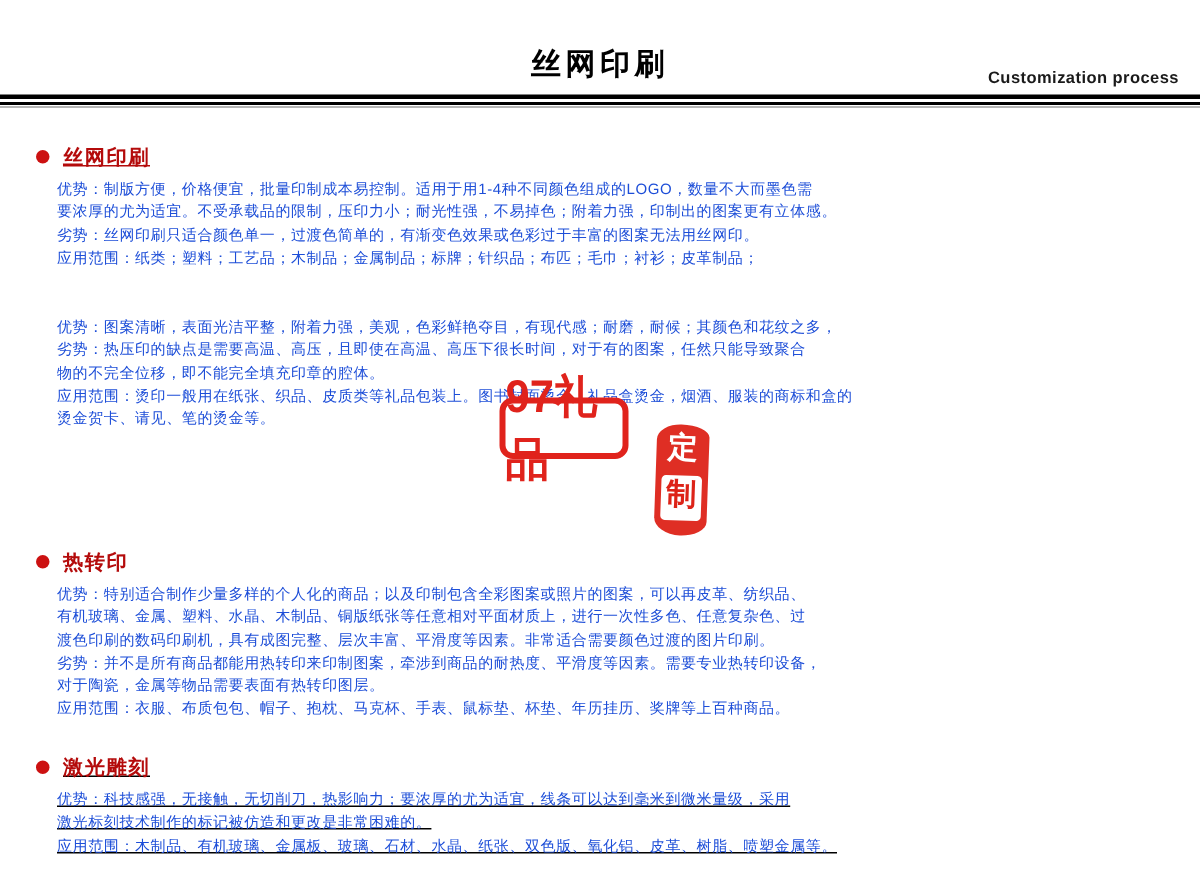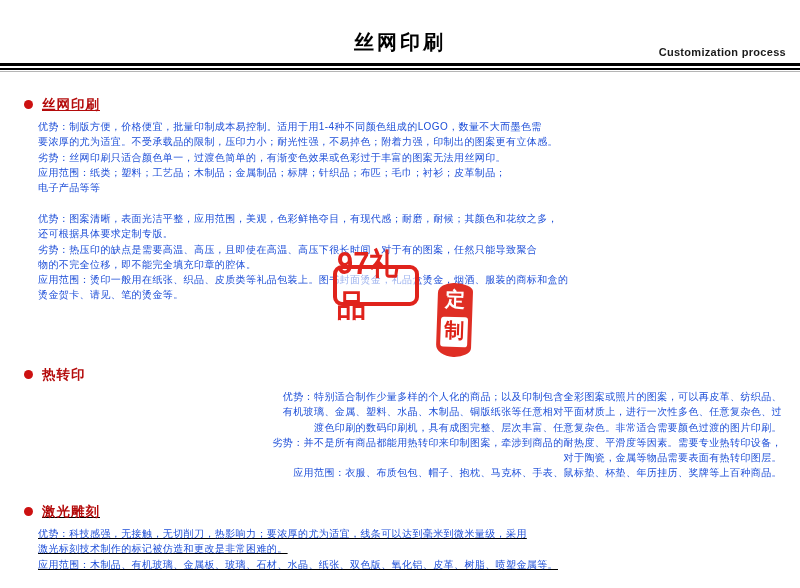--- a/index.html
+++ b/index.html
@@ -53,42 +53,40 @@
       <div class="section" style="top: 96px;">
         <div class="shead">
           <span class="bullet"></span>
           <span class="htext u">丝网印刷</span>
         </div>
         <div class="sbody">
           <div class="bline">优势：制版方便，价格便宜，批量印制成本易控制。适用于用1-4种不同颜色组成的LOGO，数量不大而墨色需</div>
           <div class="bline">要浓厚的尤为适宜。不受承载品的限制，压印力小；耐光性强，不易掉色；附着力强，印制出的图案更有立体感。</div>
           <div class="bline">劣势：丝网印刷只适合颜色单一，过渡色简单的，有渐变色效果或色彩过于丰富的图案无法用丝网印。</div>
           <div class="bline">应用范围：纸类；塑料；工艺品；木制品；金属制品；标牌；针织品；布匹；毛巾；衬衫；皮革制品；</div>
-          <div class="bline">电子产品等等</div>
         </div>
       </div>
       <div class="section" style="top: 211px;">
         <div class="sbody">
-          <div class="bline">优势：图案清晰，表面光洁平整，应用范围，美观，色彩鲜艳夺目，有现代感；耐磨，耐候；其颜色和花纹之多，</div>
-          <div class="bline">还可根据具体要求定制专版。</div>
+          <div class="bline">优势：图案清晰，表面光洁平整，附着力强，美观，色彩鲜艳夺目，有现代感；耐磨，耐候；其颜色和花纹之多，</div>
           <div class="bline">劣势：热压印的缺点是需要高温、高压，且即使在高温、高压下很长时间，对于有的图案，任然只能导致聚合</div>
           <div class="bline">物的不完全位移，即不能完全填充印章的腔体。</div>
           <div class="bline">应用范围：烫印一般用在纸张、织品、皮质类等礼品包装上。图书封面烫金，礼品盒烫金，烟酒、服装的商标和盒的</div>
           <div class="bline">烫金贺卡、请见、笔的烫金等。</div>
         </div>
       </div>
-      <div class="section" style="top: 366px; text-align: right;">
+      <div class="section" style="top: 366px;">
         <div class="shead">
           <span class="bullet"></span>
           <span class="htext">热转印</span>
         </div>
         <div class="sbody">
           <div class="bline">优势：特别适合制作少量多样的个人化的商品；以及印制包含全彩图案或照片的图案，可以再皮革、纺织品、</div>
           <div class="bline">有机玻璃、金属、塑料、水晶、木制品、铜版纸张等任意相对平面材质上，进行一次性多色、任意复杂色、过</div>
-          <div class="bline">渡色印刷的数码印刷机，具有成图完整、层次丰富、任意复杂色。非常适合需要颜色过渡的图片印刷。</div>
+          <div class="bline">渡色印刷的数码印刷机，具有成图完整、层次丰富、平滑度等因素。非常适合需要颜色过渡的图片印刷。</div>
           <div class="bline">劣势：并不是所有商品都能用热转印来印制图案，牵涉到商品的耐热度、平滑度等因素。需要专业热转印设备，</div>
           <div class="bline">对于陶瓷，金属等物品需要表面有热转印图层。</div>
           <div class="bline">应用范围：衣服、布质包包、帽子、抱枕、马克杯、手表、鼠标垫、杯垫、年历挂历、奖牌等上百种商品。</div>
         </div>
       </div>
       <div class="section" style="top: 503px; text-decoration: underline;">
         <div class="shead">
           <span class="bullet"></span>
           <span class="htext">激光雕刻</span>
         </div>

